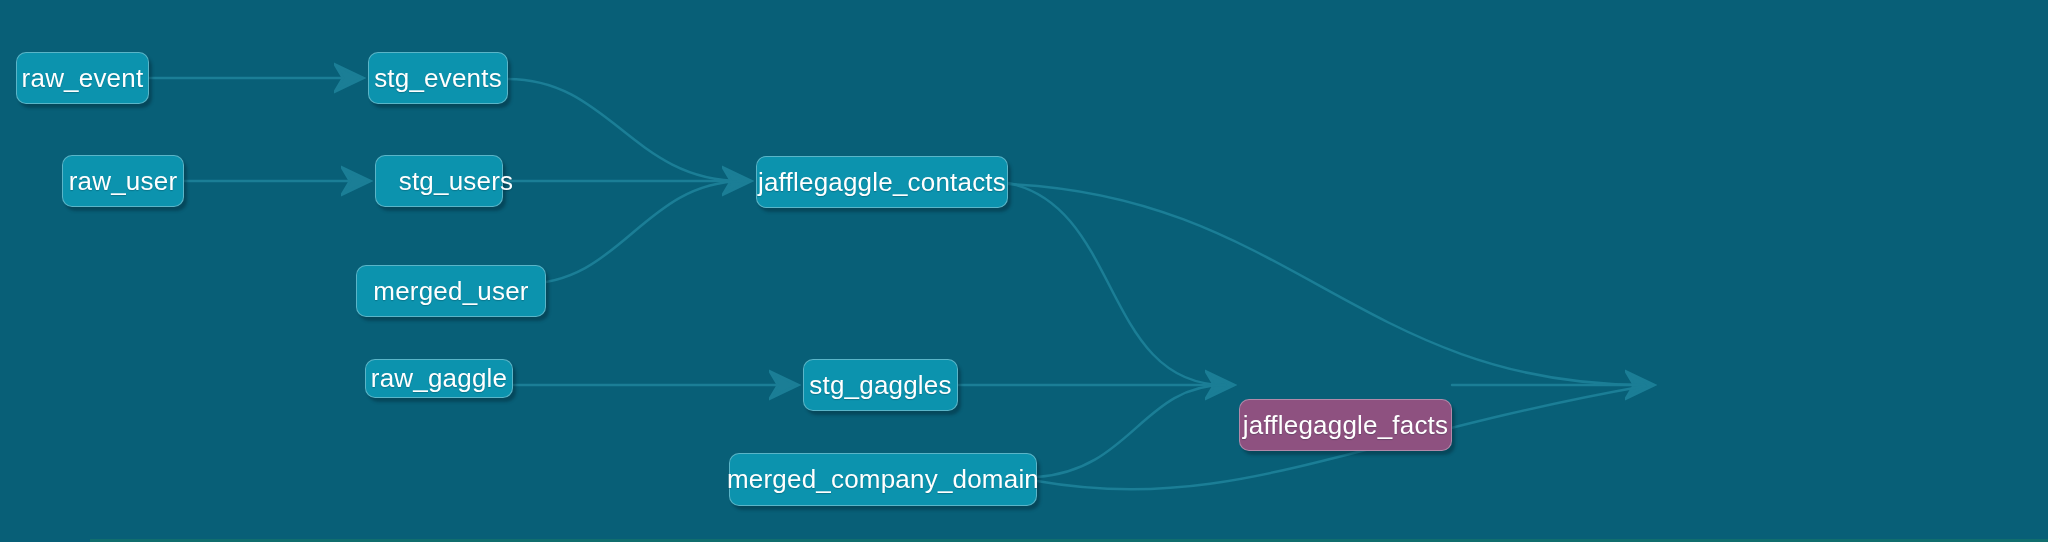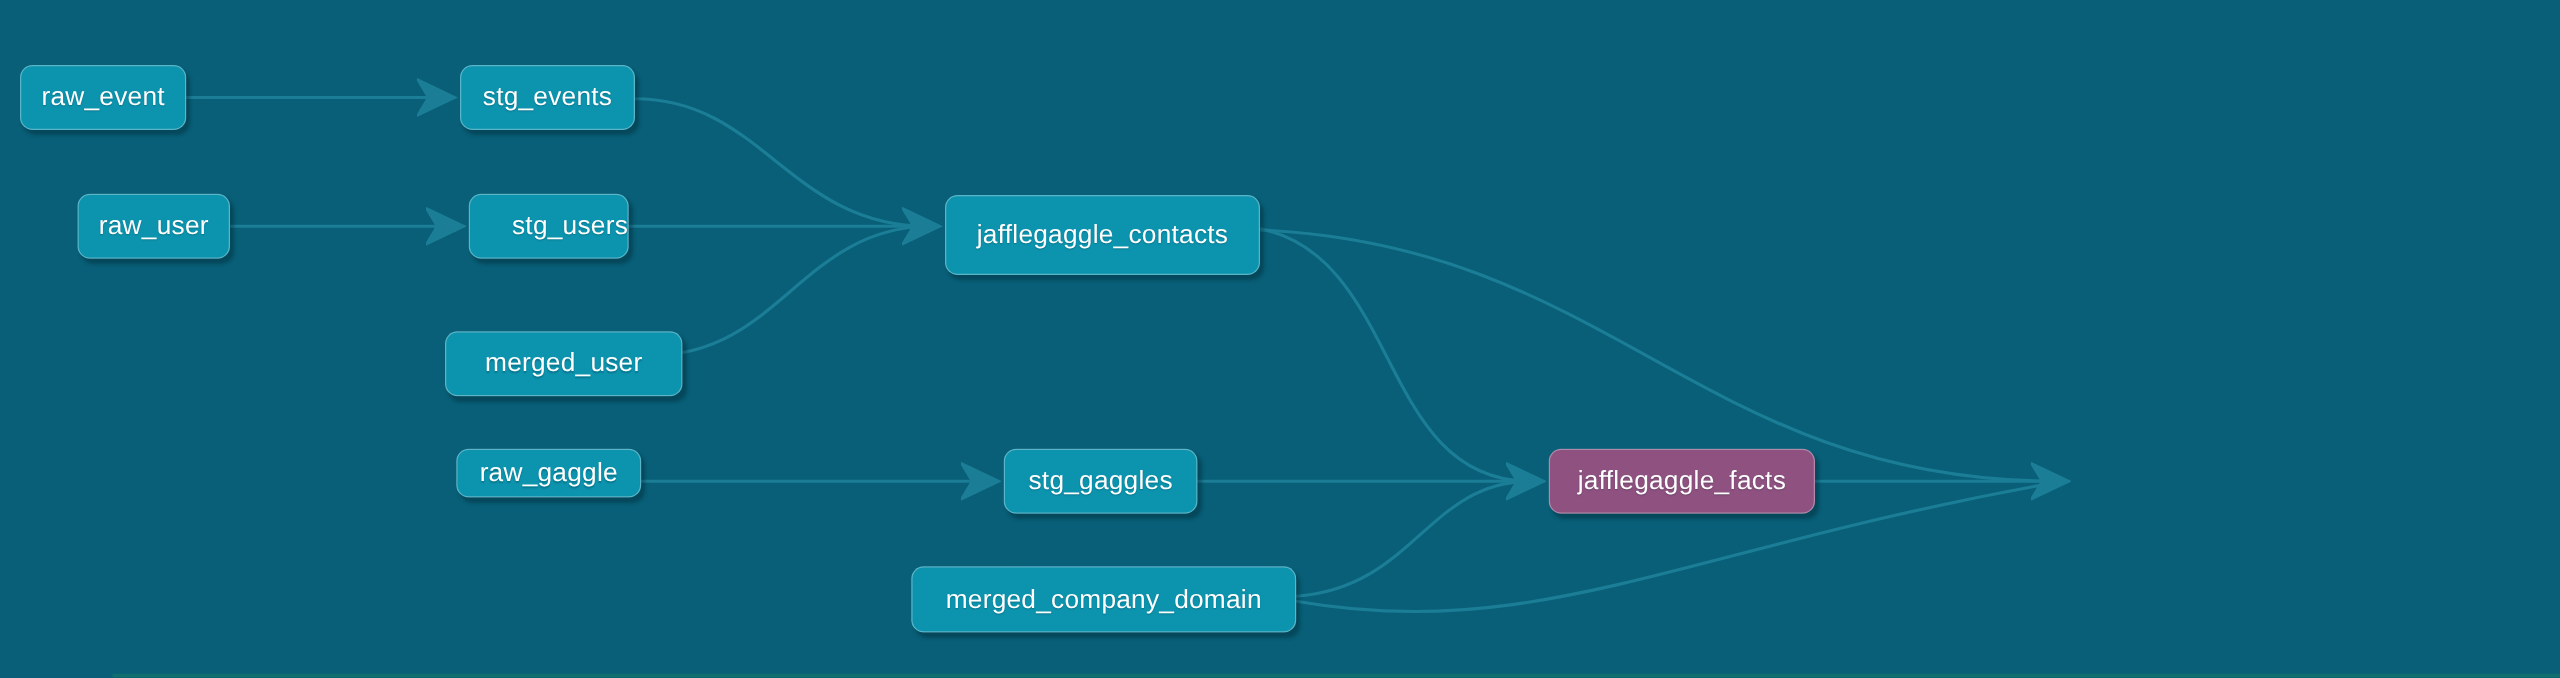--- a/index.html
+++ b/index.html
@@ -14,33 +14,33 @@
   }
   #edges{position:absolute;left:0;top:0;z-index:1;}
   .edge{fill:none;stroke:var(--edge,#1B7E96);stroke-width:2.5;stroke-linecap:round;}
   .node{
     position:absolute;z-index:2;
     display:flex;align-items:center;justify-content:center;
     box-sizing:border-box;
     background:var(--node,#0C93AE);
     border:1.5px solid rgba(255,255,255,0.32);
     border-radius:10px;
-    color:#fff;font-size:21px;letter-spacing:0.2px;
+    color:#fff;font-size:26px;letter-spacing:0.2px;
     text-shadow:0 1px 1px rgba(0,30,40,0.25);
     box-shadow:3px 4px 3px rgba(0,35,48,0.38);
     cursor:pointer;white-space:nowrap;
   }
-  .node.selected{background:var(--selected,#8E5180);}
+  .node.selected{background:var(--selected,#8E5180);margin-top:40px;}
   
   .n-raw-event   {left:16px;  top:52px;  width:133px; height:52px;}
   .n-stg-events  {left:368px; top:52px;  width:140px; height:52px;}
   .n-raw-user    {left:22px;  top:155px; width:122px; height:52px;margin-left:40px;}
   .n-stg-users   {left:375px; top:155px; width:128px; height:52px;padding-left:34px;}
   .n-merged-user {left:356px; top:265px; width:190px; height:52px;}
-  .n-contacts    {left:756px; top:156px; width:252px; height:64px;}
+  .n-contacts    {left:756px; top:156px; width:252px; height:52px;}
   .n-raw-gaggle  {left:365px; top:359px; width:148px; height:39px;}
   .n-stg-gaggles {left:803px; top:359px; width:155px; height:52px;}
   .n-facts       {left:1239px;top:359px; width:213px; height:52px;}
   .n-corporate   {left:1659px;top:359px; width:371px; height:53px;}
   .n-mcd         {left:729px; top:453px; width:308px; height:53px;}
   .bottom-strip{
     position:absolute;left:90px;right:0;bottom:0;height:3px;z-index:3;
     background:var(--strip,#106E6E);
   }
 </style>

